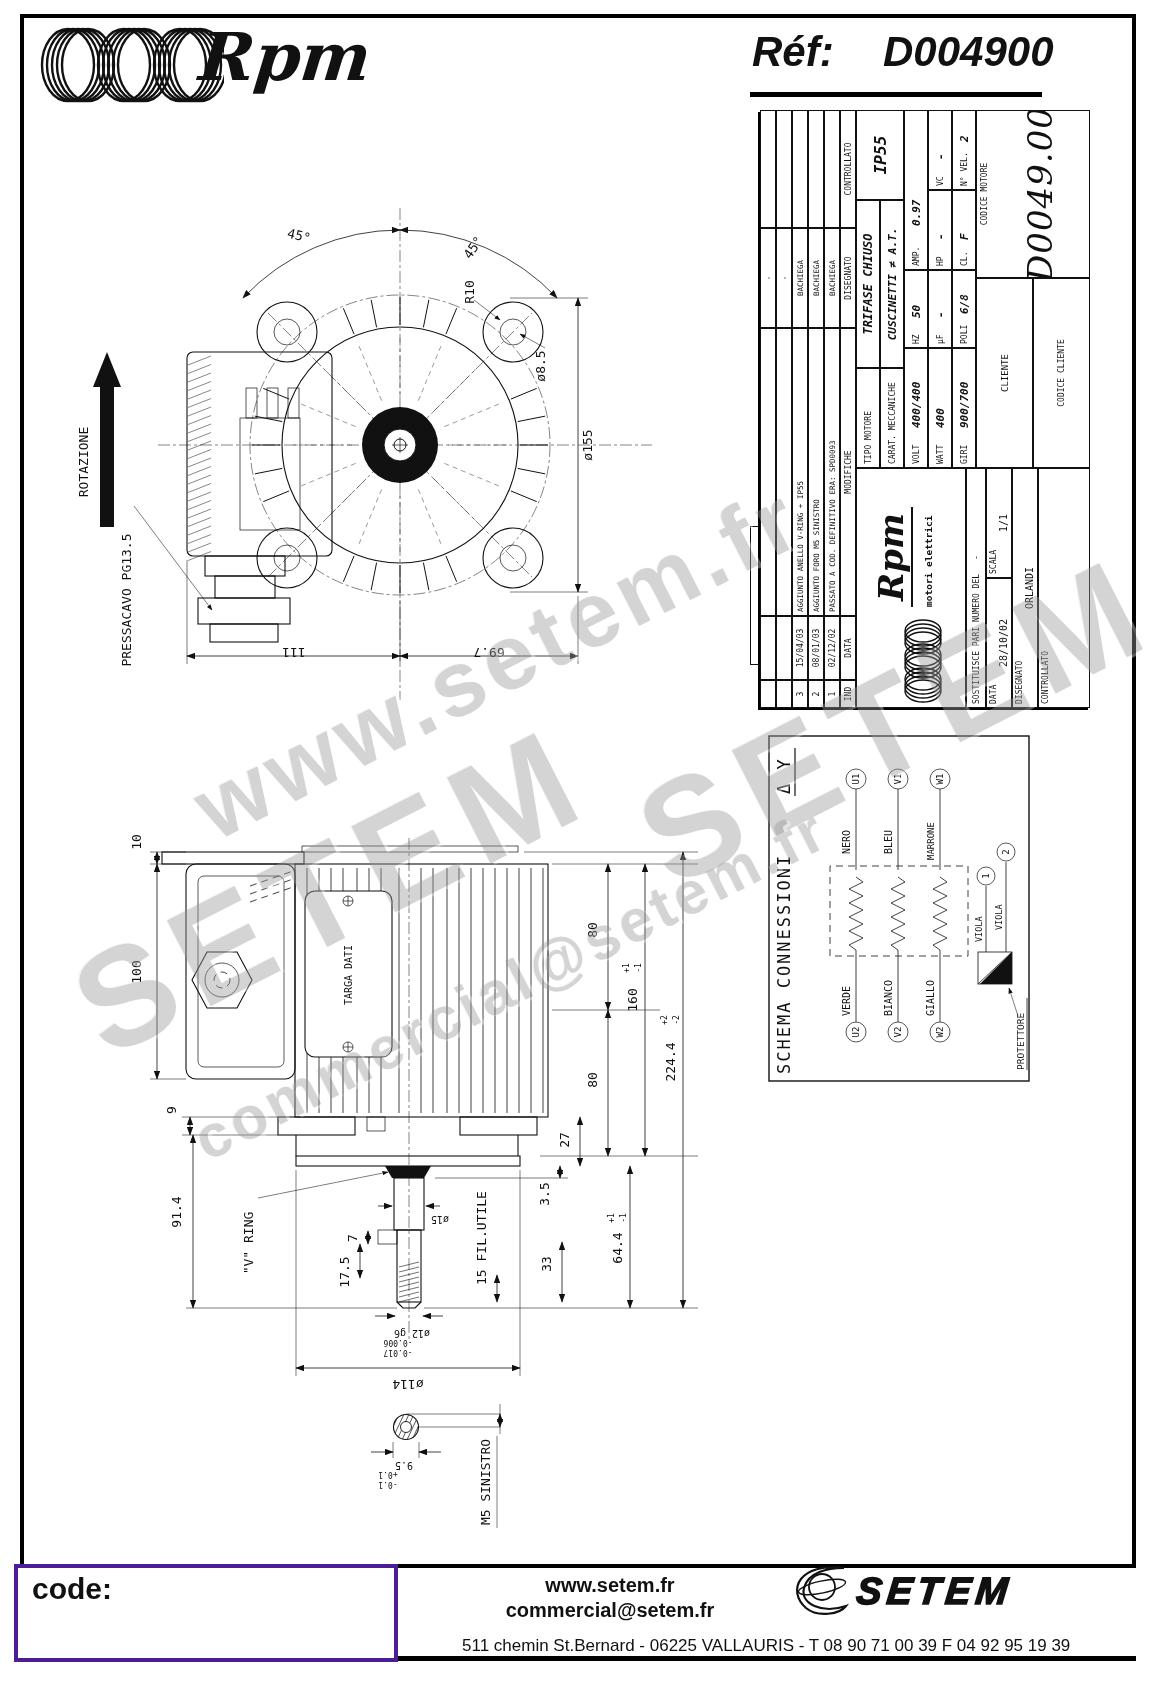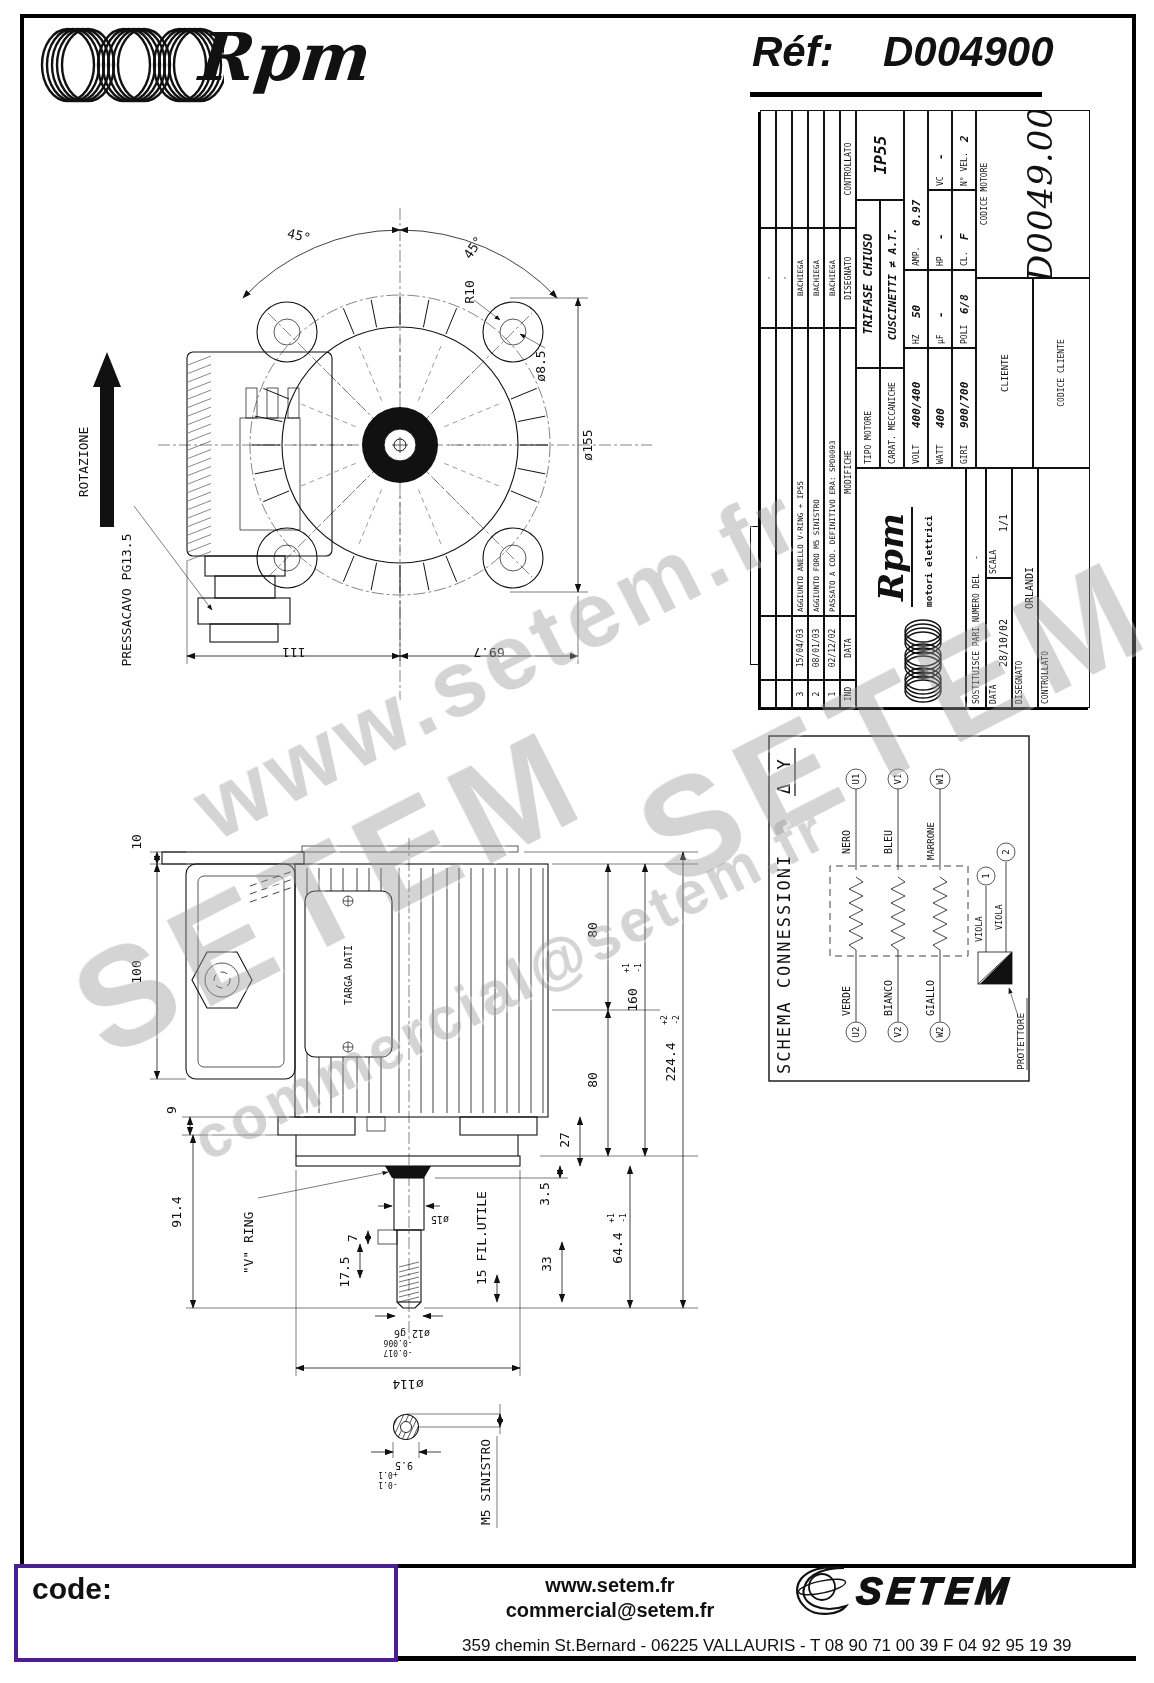--- a/index.html
+++ b/index.html
@@ -617,21 +617,21 @@
       <line class="e" x1="66" y1="250" x2="94" y2="241" marker-end="url(#ar)"></line>
     </g>
   </svg>
 </div>
 
 <div class="abs" id="code-box">
   <div id="code-label">code:</div>
 </div>
 <div class="abs foot-center" style="left:505px;top:1574px;width:210px">www.setem.fr</div>
 <div class="abs foot-center" style="left:488px;top:1599px;width:244px">commercial@setem.fr</div>
-<div class="abs" id="footer-address">359 chemin St.Bernard  -  06225 VALLAURIS  -  T 08 90 71 00 39   F 04 92 95 19 39</div>
+<div class="abs" id="footer-address">511 chemin St.Bernard  -  06225 VALLAURIS  -  T 08 90 71 00 39   F 04 92 95 19 39</div>
 <div class="abs" id="footer-underline"></div>
 <svg class="abs" style="left:782px;top:1560px" width="290" height="66">
   <g>
     <path d="M62,8 C18,2 4,30 24,48 C36,58 58,54 64,46 C40,54 18,44 22,28 C26,12 46,8 62,8 Z" fill="none" stroke="#111" stroke-width="2.2"></path>
     <circle cx="40" cy="27" r="13" fill="none" stroke="#111" stroke-width="1.8"></circle>
     <ellipse cx="40" cy="27" rx="24" ry="6" fill="none" stroke="#111" stroke-width="1.4" transform="rotate(-12 40 27)"></ellipse>
   </g>
   <text x="78" y="44" style="font-family:'Liberation Sans',sans-serif;font-size:38px;font-weight:bold;font-style:italic;letter-spacing:5px" fill="#fff" stroke="#111" stroke-width="1.6" transform="skewX(-6)">SETEM</text>
 </svg>
 

